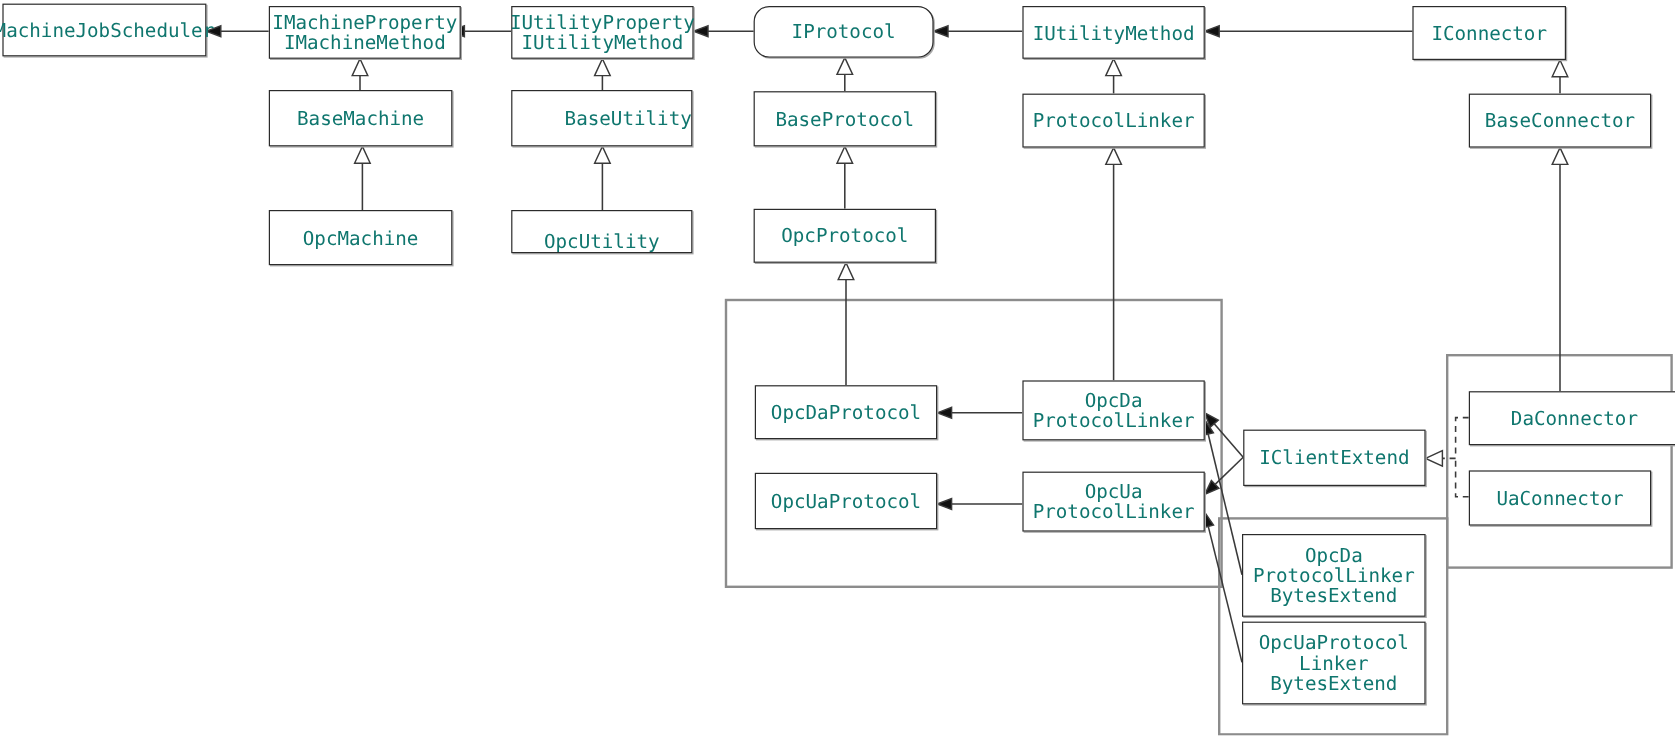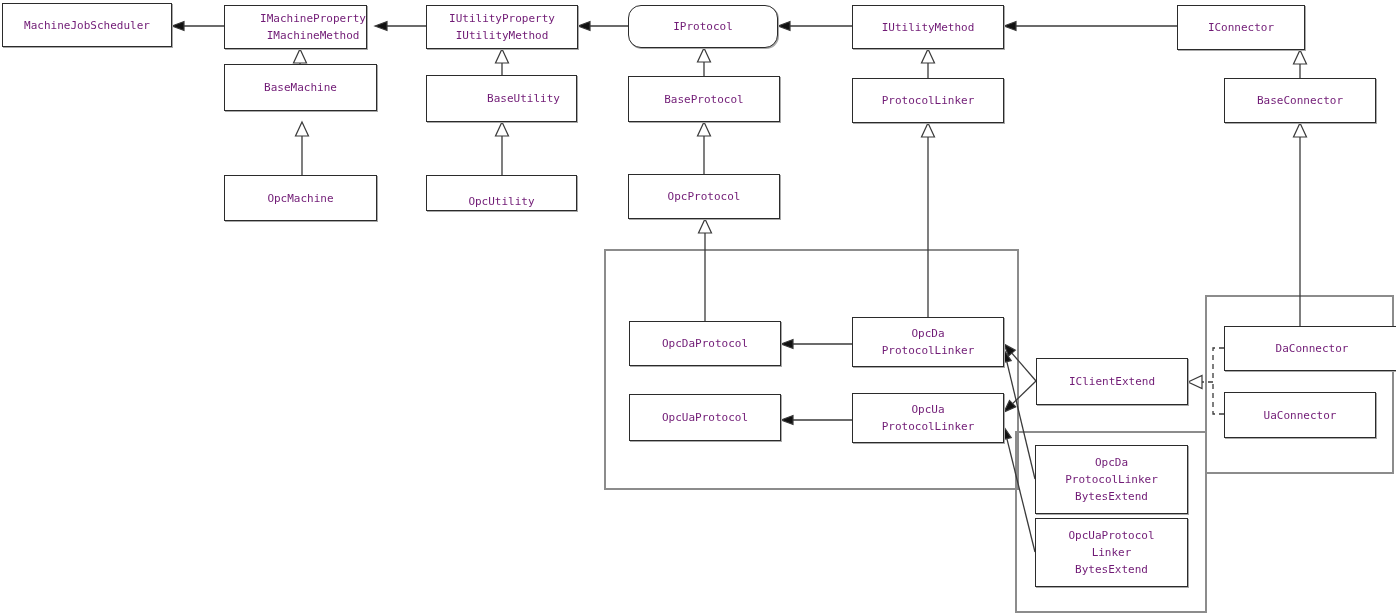--- a/index.html
+++ b/index.html
@@ -3,21 +3,21 @@
 <meta charset="utf-8">
 <style>
   html,body{margin:0;padding:0;background:#fff;}
   body{width:1396px;height:613px;position:relative;overflow:hidden;
        font-family:"DejaVu Sans Mono","Liberation Mono",monospace;}
   #diagram{position:absolute;left:0;top:0;width:1396px;height:613px;}
   #edges-svg{position:absolute;left:0;top:0;z-index:1;}
   .node{position:absolute;z-index:2;background:#fff;border:1px solid #2b2b2b;
         box-shadow:1px 1px 0 #a9a9a9;box-sizing:border-box;
         display:flex;align-items:center;justify-content:center;
-        text-align:center;font-size:11px;line-height:17px;color:#701a75;
+        text-align:center;font-size:16px;line-height:17px;color:#0f766e;
         white-space:pre-line;cursor:default;}
 </style>
 </head>
 <body>
 
 <div id="diagram">
   <svg id="edges-svg" width="1396" height="613" viewBox="0 0 1396 613">
       <rect x="605" y="250" width="413" height="239" fill="none" stroke="#8c8c8c" stroke-width="2"></rect>
       <rect x="1016" y="432" width="190" height="180" fill="none" stroke="#8c8c8c" stroke-width="2"></rect>
       <rect x="1206" y="296" width="187" height="177" fill="none" stroke="#8c8c8c" stroke-width="2"></rect>
@@ -112,28 +112,28 @@
       <g>
         <polyline points="1224,348 1213,348 1213,382 1202,382" fill="none" stroke="#3a3a3a" stroke-width="1.3" stroke-dasharray="5,4"></polyline>
         <polygon points="1188,382 1202,375.5 1202,388.5" fill="#ffffff" stroke="#3a3a3a" stroke-width="1.2"></polygon>
       </g>
       <g>
         <polyline points="1224,414 1213,414 1213,383" fill="none" stroke="#3a3a3a" stroke-width="1.3" stroke-dasharray="5,4"></polyline>
       </g>
     </svg>
   <div id="nodes">
       <div class="node" style="left: 2px; top: 3px; width: 170px; height: 44px;"><span>MachineJobScheduler</span></div>
-      <div class="node" style="left: 224px; top: 5px; width: 143px; height: 44px; justify-content: flex-end;"><span>IMachineProperty
+      <div class="node" style="left: 224px; top: 5px; width: 160px; height: 44px;"><span>IMachineProperty
 IMachineMethod</span></div>
       <div class="node" style="left: 426px; top: 5px; width: 152px; height: 44px;"><span>IUtilityProperty
 IUtilityMethod</span></div>
       <div class="node" style="left: 628px; top: 5px; width: 150px; height: 43px; border-radius: 13px;"><span>IProtocol</span></div>
       <div class="node" style="left: 852px; top: 5px; width: 152px; height: 44px;"><span>IUtilityMethod</span></div>
       <div class="node" style="left: 1177px; top: 5px; width: 128px; height: 45px;"><span>IConnector</span></div>
-      <div class="node" style="left: 224px; top: 64px; width: 153px; height: 47px;"><span>BaseMachine</span></div>
+      <div class="node" style="left: 224px; top: 75px; width: 153px; height: 47px;"><span>BaseMachine</span></div>
       <div class="node" style="left: 426px; top: 75px; width: 151px; height: 47px; padding-left: 44px;"><span>BaseUtility</span></div>
       <div class="node" style="left: 628px; top: 76px; width: 152px; height: 46px;"><span>BaseProtocol</span></div>
       <div class="node" style="left: 852px; top: 78px; width: 152px; height: 45px;"><span>ProtocolLinker</span></div>
       <div class="node" style="left: 1224px; top: 78px; width: 152px; height: 45px;"><span>BaseConnector</span></div>
       <div class="node" style="left: 224px; top: 175px; width: 153px; height: 46px; text-align: right;"><span>OpcMachine</span></div>
       <div class="node" style="left: 426px; top: 175px; width: 151px; height: 36px; align-items: flex-end;"><span>OpcUtility</span></div>
       <div class="node" style="left: 628px; top: 174px; width: 152px; height: 45px;"><span>OpcProtocol</span></div>
       <div class="node" style="left: 629px; top: 321px; width: 152px; height: 45px;"><span>OpcDaProtocol</span></div>
       <div class="node" style="left: 852px; top: 317px; width: 152px; height: 50px;"><span>OpcDa
 ProtocolLinker</span></div>

